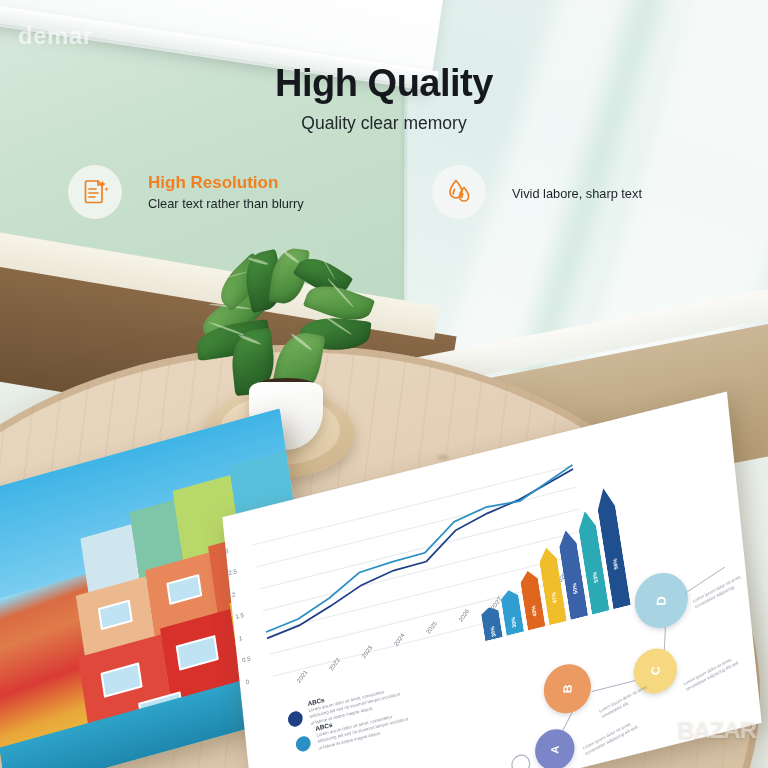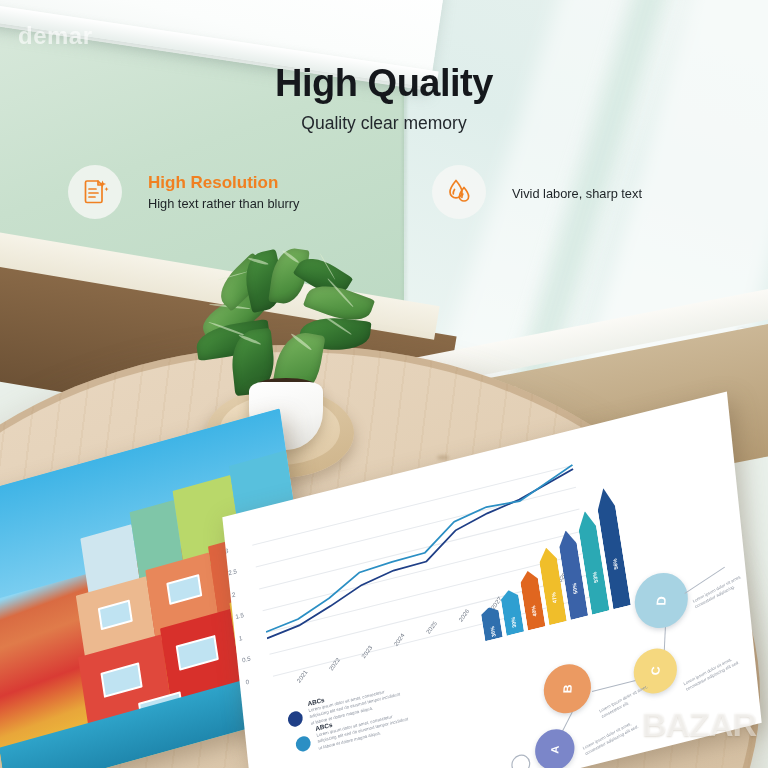--- a/index.html
+++ b/index.html
@@ -217,21 +217,21 @@
   .feat-title{font-size:17px;font-weight:bold;color:#f08021;line-height:1.15;}
   .feat-sub{font-size:12.8px;color:#1d2226;margin-top:3px;line-height:1.2;}
 
   
   .wm-demar{
     position:absolute;left:18px;top:22px;font-size:24px;font-weight:bold;
     color:rgba(255,255,255,.62);letter-spacing:.5px;
   }
   .wm-bazar{
     position:absolute;right:12px;bottom:24px;
-    font-size:34px;font-weight:bold;letter-spacing:-1px;
+    font-size:24px;font-weight:bold;letter-spacing:-1px;
     color:rgba(255,255,255,.48);
     text-shadow:0 1px 2px rgba(120,100,70,.22);
   }
 </style>
 </head>
 <body>
 
 <div class="stage">
 
   <div class="wall-left"></div>
@@ -400,21 +400,21 @@
       <svg width="30" height="30" viewBox="0 0 30 30" fill="none" stroke="#f08021" stroke-width="1.7" stroke-linecap="round" stroke-linejoin="round">
         <path d="M7 4h11l4 4v16a1.5 1.5 0 0 1-1.5 1.5H7A1.5 1.5 0 0 1 5.5 24V5.5A1.5 1.5 0 0 1 7 4z"></path>
         <path d="M18 4v4h4"></path>
         <path d="M9 12h7M9 16h9M9 20h6"></path>
         <path d="M22.5 3.5l1 2.6 2.6 1-2.6 1-1 2.6-1-2.6-2.6-1 2.6-1z" fill="#f08021" stroke="none"></path>
         <path d="M26.5 10l.6 1.5 1.5.6-1.5.6-.6 1.5-.6-1.5-1.5-.6 1.5-.6z" fill="#f08021" stroke="none"></path>
       </svg>
     </div>
     <div>
       <div class="feat-title">High Resolution</div>
-      <div class="feat-sub">High text rather than blurry</div>
+      <div class="feat-sub">Clear text rather than blurry</div>
     </div>
   </div>
 
   <div class="feature feat-right">
     <div class="feat-circle">
       <svg width="30" height="30" viewBox="0 0 30 30" fill="none" stroke="#f08021" stroke-width="1.7" stroke-linecap="round" stroke-linejoin="round">
         <path d="M12 3.5c0 0-6 7.2-6 11.4a6 6 0 0 0 12 0C18 10.7 12 3.5 12 3.5z"></path>
         <path d="M10.5 12.5c-1 1.6-1.4 3-1.2 4.4"></path>
         <path d="M20 10.5c0 0-4.6 5.6-4.6 8.9a4.6 4.6 0 0 0 9.2 0C24.6 16.1 20 10.5 20 10.5z"></path>
         <path d="M18.8 17c-.7 1.2-1 2.2-.9 3.3"></path>

